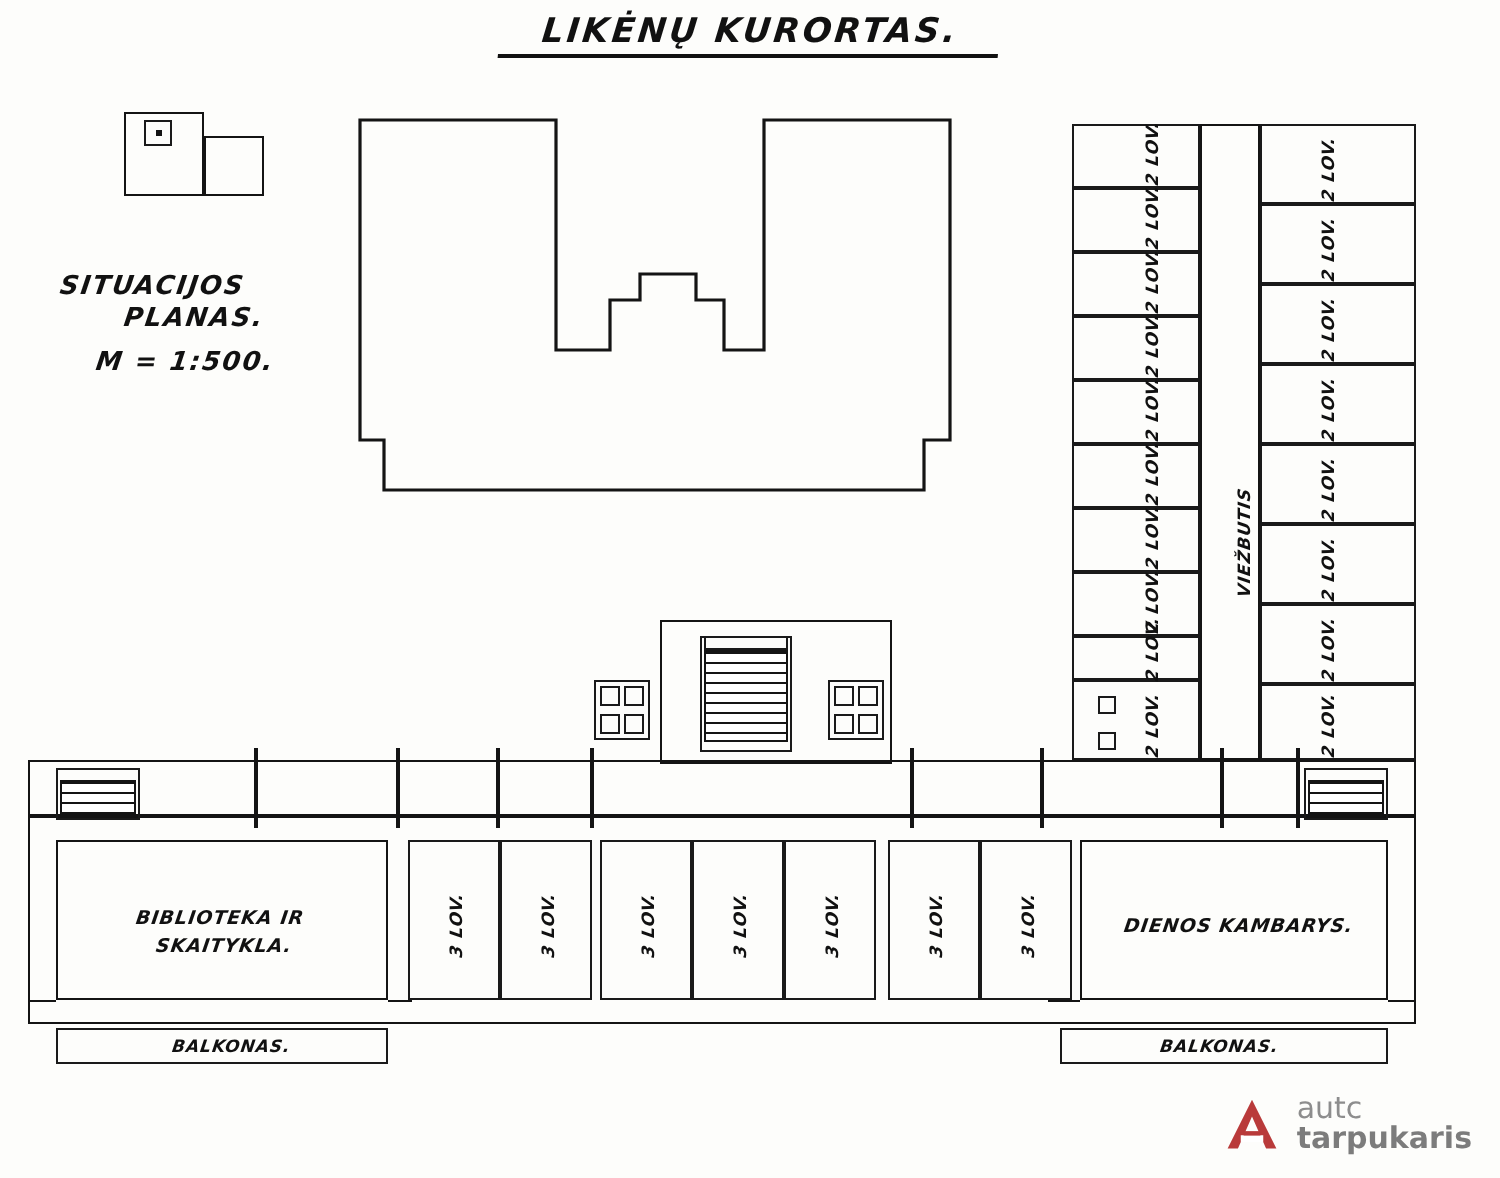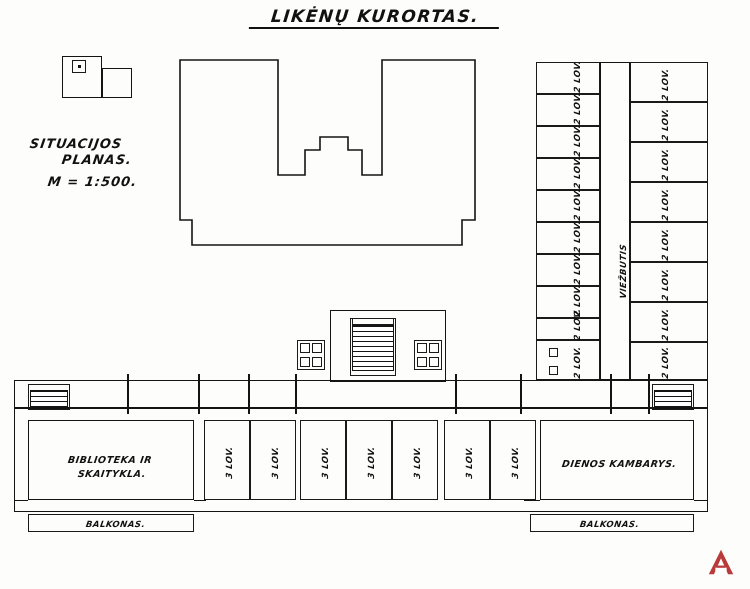--- a/index.html
+++ b/index.html
@@ -253,15 +253,19 @@
   <div class="tick" style="left:194px; top:500px; width:12px; height:1.4px;"></div>
   <div class="tick" style="left:524px; top:500px; width:16px; height:1.4px;"></div>
   <div class="tick" style="left:694px; top:500px; width:14px; height:1.4px;"></div>
 
   <div id="watermark">
     <svg class="wm-mark" viewBox="0 0 32 32">
       <path d="M16 3 L29 29 L23.5 29 L16 12 L8.5 29 L3 29 Z" fill="#b93a3a"></path>
       <path d="M10 22 L22 22 L22 25.5 L10 25.5 Z" fill="#ffffff"></path>
       <path d="M11.5 21 L20.5 21" stroke="#b93a3a" stroke-width="2.4" fill="none"></path>
     </svg>
+    <div>
+      <div class="wm-text">autc</div>
+      <div class="wm-text"><b>tarpukaris</b></div>
+    </div>
   </div>
 
 </div>
 
 </body></html>

